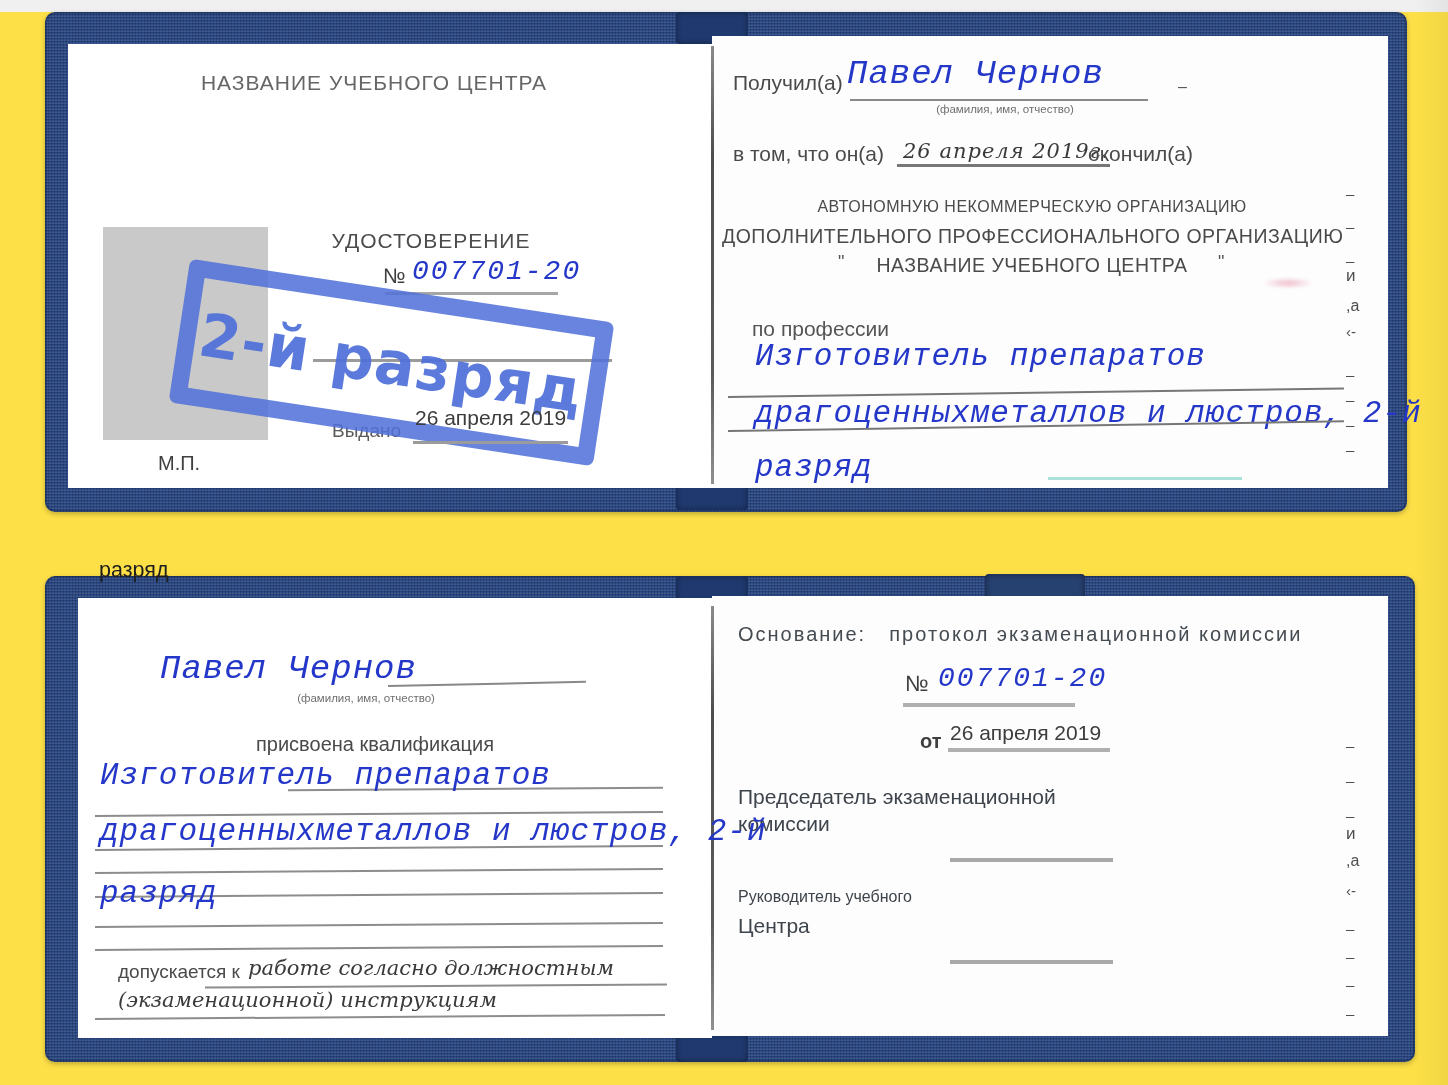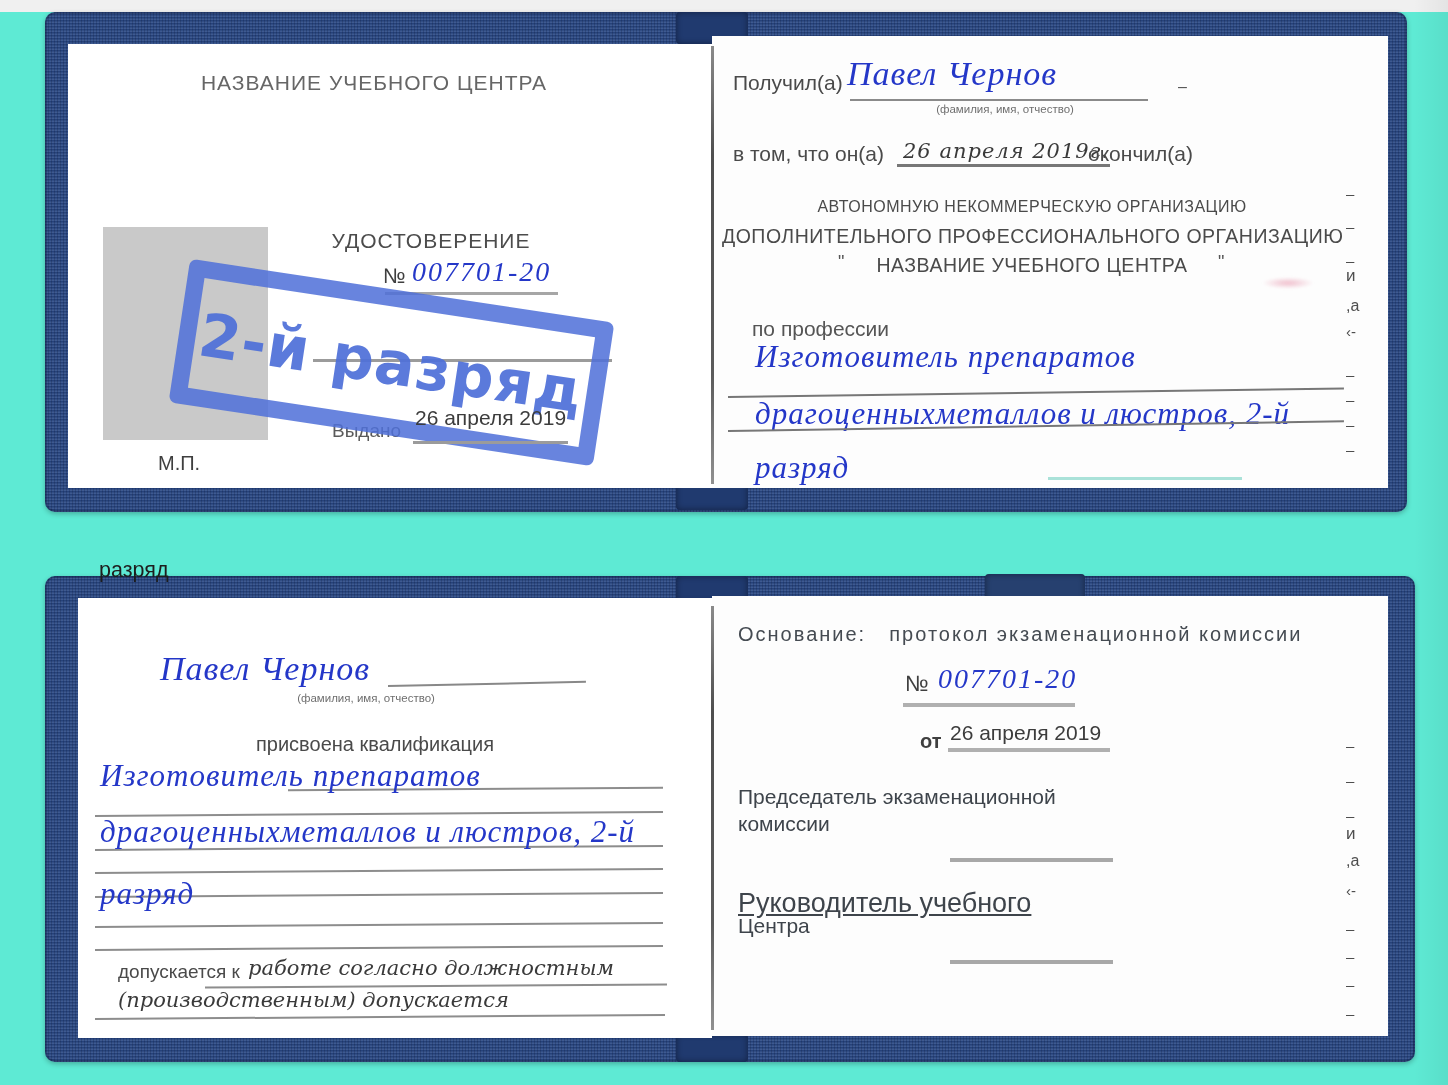--- a/index.html
+++ b/index.html
@@ -1,32 +1,32 @@
 <!DOCTYPE html>
 <html><head>
 <meta charset="utf-8">
 <style>
   html,body{margin:0;padding:0;background:#ffffff;}
-  .stage{position:relative;width:1448px;height:1085px;background:#5eead4;overflow:hidden;
+  .stage{position:relative;width:1448px;height:1085px;background:#fde047;overflow:hidden;
          font-family:"Liberation Sans",sans-serif;}
   .band-top{position:absolute;left:0;top:0;width:1448px;height:12px;background:#f0f0f0;}
   .band-right{position:absolute;right:0;top:0;width:34px;height:1085px;
       background:linear-gradient(90deg,rgba(0,0,0,0) 0%,rgba(0,0,0,0.05) 100%);}
   .cover{position:absolute;border-radius:10px;background-color:#2b4a86;
       background-image:
         repeating-linear-gradient(90deg, rgba(8,18,48,.22) 0 1px, rgba(255,255,255,0) 1px 3px),
         repeating-linear-gradient(0deg, rgba(255,255,255,.09) 0 1px, rgba(8,18,48,.14) 2px 3px);
       box-shadow: inset 0 0 0 2px rgba(5,10,40,.25), 0 2px 5px rgba(0,0,0,.25);}
   .page{position:absolute;background:#ffffff;}
   .page.r{background:#fdfdfd;}
   .fold{position:absolute;width:3px;background:linear-gradient(180deg,#8a8a8a,#4e4e4e 25%,#5b5b5b 75%,#909090);}
   .tab{position:absolute;background:#203a6f;border-radius:4px;box-shadow:inset 0 0 6px rgba(0,0,10,.45);}
   .t{position:absolute;color:#4a4a4a;white-space:nowrap;}
   .ctr{text-align:center;}
-  .hw{position:absolute;font-family:Liberation Serif, serif;font-style:italic;color:#2437c8;white-space:nowrap;letter-spacing:1px;}
+  .hw{position:absolute;font-family:Liberation Mono, monospace;font-style:italic;color:#2437c8;white-space:nowrap;letter-spacing:1px;}
   .ser{position:absolute;font-family:"DejaVu Serif",serif;font-style:italic;color:#3a3a3a;white-space:nowrap;}
   .ln{position:absolute;height:2px;background:#8d8d8d;}
   .mark{position:absolute;left:1346px;font-size:15px;color:#4e4e4e;white-space:nowrap;z-index:5;}
   .grayrect{position:absolute;left:103px;top:227px;width:165px;height:213px;background:#c9c9c9;z-index:4;}
   .stamp{position:absolute;left:177px;top:290px;width:395px;height:111px;
       border:17px solid rgba(79,112,216,.86);border-radius:7px;transform:rotate(8.6deg);
       display:flex;align-items:center;justify-content:center;z-index:6;
       font-weight:bold;font-size:60px;color:rgba(79,112,216,.93);letter-spacing:1px;white-space:nowrap;
       font-family:"DejaVu Sans",sans-serif;}
   .teal{position:absolute;left:1048px;top:477px;width:194px;height:3px;background:#86d6c9;opacity:.7;z-index:5;}
@@ -117,38 +117,38 @@
   <span class="hw z7" style="left:100px;top:814px;font-size:31px;">драгоценныхметаллов и люстров, 2-й</span>
   <div class="ln z4" style="left:95px;top:847px;width:568px;transform:rotate(-0.4deg);"></div>
   <div class="ln z4" style="left:95px;top:870px;width:568px;transform:rotate(-0.4deg);"></div>
   <span class="hw z7" style="left:100px;top:876px;font-size:31px;">разряд</span>
   <div class="ln z4" style="left:95px;top:894px;width:568px;transform:rotate(-0.4deg);"></div>
   <div class="ln z4" style="left:95px;top:924px;width:568px;transform:rotate(-0.4deg);"></div>
   <div class="ln z4" style="left:95px;top:947px;width:568px;transform:rotate(-0.4deg);"></div>
   <span class="t z4" style="left:118px;top:961px;font-size:19px;">допускается к</span>
   <span class="ser z4" style="left:248px;top:956px;font-size:21px;">работе согласно должностным</span>
   <div class="ln z4" style="left:205px;top:985px;width:462px;transform:rotate(-0.4deg);"></div>
-  <span class="ser z4" style="left:118px;top:988px;font-size:21px;">(производственным) допускается</span>
+  <span class="ser z4" style="left:118px;top:988px;font-size:21px;">(экзаменационной) инструкциям</span>
   <div class="ln z4" style="left:95px;top:1016px;width:570px;transform:rotate(-0.4deg);"></div>
 
   <div class="t z4" style="left:738px;top:623px;font-size:20px;letter-spacing:2px;color:#454b52;">
     <span>Основание:</span>
     <span style="display:inline-block;width:8px;"></span>
     <span>протокол экзаменационной комиссии</span>
   </div>
   <span class="t z4" style="left:905px;top:671px;font-size:22px;color:#3f3f3f;">№</span>
   <span class="hw z4" style="left:938px;top:663px;font-size:28px;letter-spacing:2px;">007701-20</span>
   <div class="ln z4" style="left:903px;top:703px;width:172px;height:3.5px;background:#b0b0b0;"></div>
   <span class="t z4" style="left:920px;top:730px;font-size:20px;color:#3f3f3f;font-weight:bold;">от</span>
   <span class="t z4" style="left:950px;top:721px;font-size:21px;color:#3c3c3c;">26 апреля 2019</span>
   <div class="ln z4" style="left:948px;top:748px;width:162px;height:3.5px;background:#b0b0b0;"></div>
   <div class="t z4" style="left:738px;top:785px;font-size:21px;color:#3e444b;">Председатель экзаменационной</div>
   <div class="t z4" style="left:738px;top:812px;font-size:21px;color:#3e444b;">комиссии</div>
   <div class="ln z4" style="left:950px;top:858px;width:163px;height:3.5px;background:#a8a8a8;"></div>
-  <div class="t z4" style="left:738px;top:888px;font-size:27px;color:#3e444b;text-decoration:underline;">Руководитель учебного</div>
+  <div class="t z4" style="left:738px;top:888px;font-size:16px;color:#3e444b;">Руководитель учебного</div>
   <div class="t z4" style="left:738px;top:914px;font-size:21px;color:#3e444b;">Центра</div>
   <div class="ln z4" style="left:950px;top:960px;width:163px;height:3.5px;background:#a8a8a8;"></div>
 
   <span class="mark" style="top:737px">–</span>
   <span class="mark" style="top:772px">–</span>
   <span class="mark" style="top:807px">–</span>
   <span class="mark" style="top:824px;font-size:17px;">и</span>
   <span class="mark" style="top:852px;font-size:16px;">,а</span>
   <span class="mark" style="top:882px">‹-</span>
   <span class="mark" style="top:920px">–</span>

